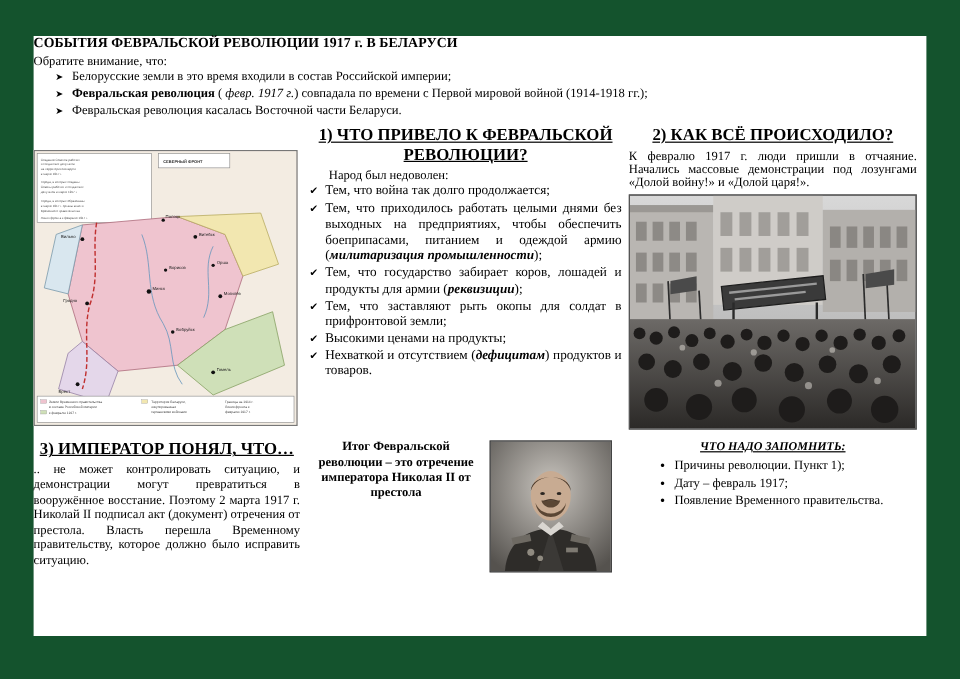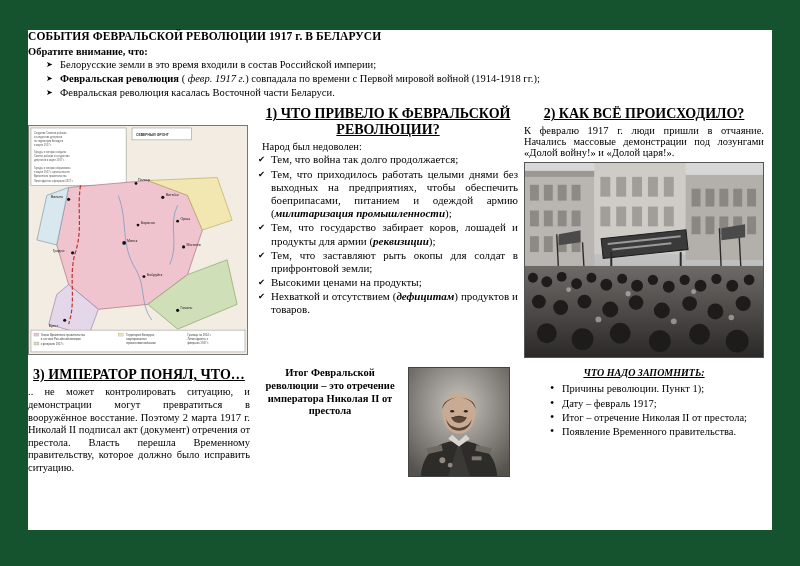--- a/index.html
+++ b/index.html
@@ -28,21 +28,20 @@
   }
   h1.title {
     font-size: 11.5px;
     font-weight: bold;
     margin: 0 0 4px 0;
     letter-spacing: 0.1px;
   }
   .intro-line {
     font-size: 10.5px;
     margin: 0 0 2px 0;
-    font-weight: bold;
   }
   ul.arrows {
     list-style: none;
     margin: 0 0 0 0;
     padding: 0 0 0 18px;
   }
   ul.arrows > li {
     position: relative;
     font-size: 10.5px;
     line-height: 1.22;
@@ -81,21 +80,21 @@
     width: 220px;
     height: 230px;
     border: 1px solid #777;
     background: #f3ece2;
     position: relative;
     overflow: hidden;
     box-sizing: border-box;
   }
   .map-canvas { position:absolute; inset:0; }
 
-  .why-intro { font-size: 10.5px; margin: 0 0 1px 4px; }
+  .why-intro { font-size: 10.5px; margin: 0 0 1px 16px; }
   ul.checks { list-style: none; margin: 0; padding: 0; }
   ul.checks > li {
     position: relative;
     font-size: 11px;
     line-height: 1.2;
     padding-left: 13px;
     margin-bottom: 1px;
     text-align: justify;
   }
   ul.checks > li:before {
@@ -452,20 +451,19 @@
             <rect x="64" y="90" width="10" height="4" fill="#7e7a72"></rect>
           </svg>
         </div>
       </div>
 
       <div class="col-remember">
         <div class="remember-head">ЧТО НАДО ЗАПОМНИТЬ:</div>
         <ul class="dots">
           <li>Причины революции. Пункт 1);</li>
           <li>Дату – февраль 1917;</li>
-          <li>Итог – отречение Николая II от престола;</li>
           <li>Появление Временного правительства.</li>
         </ul>
       </div>
     </div>
 
   </div>
 </div>
 
 </body></html>

